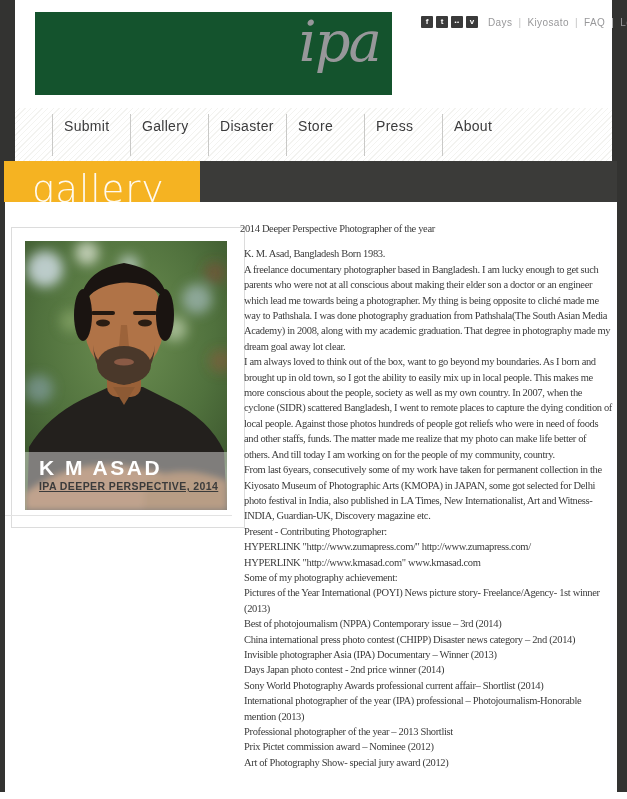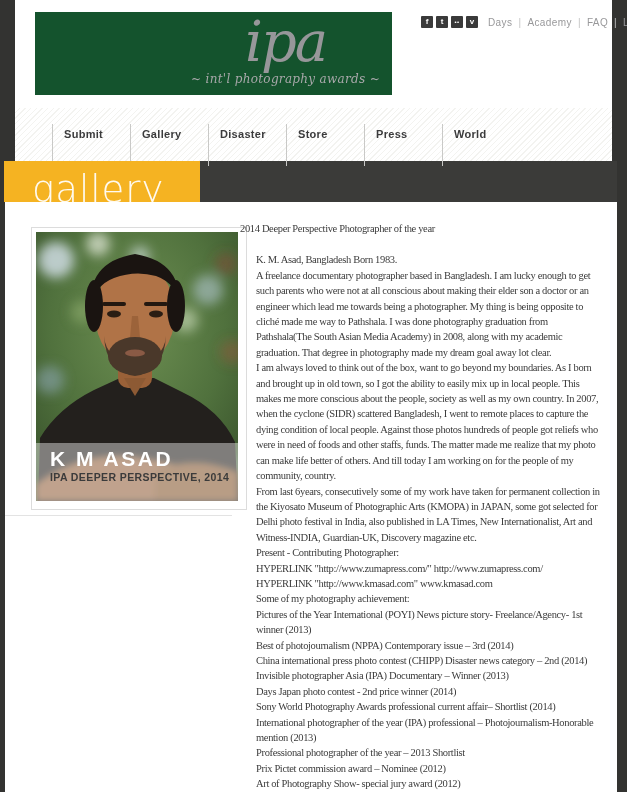--- a/index.html
+++ b/index.html
@@ -42,98 +42,97 @@
   .hlink{cursor:pointer;}
   .hlink + .hlink::before{content:"|";color:#c4c4c4;margin:0 6px;}
 
   
   .navbar{
     position:absolute;left:15px;top:108px;width:597px;height:53px;
     background:repeating-linear-gradient(135deg,#ffffff 0px,#ffffff 3px,#f3f3f0 3px,#f3f3f0 4px);
     display:flex;align-items:flex-start;padding-left:37px;box-sizing:border-box;
   }
   .nav-item{
-    width:78px;height:42px;margin-top:16px;border-left:1px solid #c9c9c7;
+    width:78px;height:42px;margin-top:6px;border-left:1px solid #c9c9c7;
     padding:4px 0 0 11px;box-sizing:border-box;
-    font-size:11px;font-weight:bold;color:#3b3b3c;letter-spacing:0.3px;cursor:pointer;
+    font-size:14px;font-weight:normal;color:#3b3b3c;letter-spacing:0.3px;cursor:pointer;
   }
 
   
   .gallery-banner{
     position:absolute;left:4px;top:161px;width:196px;height:41px;
     background:#f5b322;overflow:hidden;
   }
   .gallery-banner .label{
     position:absolute;left:28px;top:7px;
     font-family:"DejaVu Sans",sans-serif;font-weight:100;
     font-size:37px;color:rgba(255,255,255,0.93);letter-spacing:1px;
   }
 
   
   .profile-card{
     position:absolute;left:11px;top:227px;width:206px;height:273px;
-    background:#ffffff;border:1px solid #dcdcdc;padding:4px;box-sizing:content-box;margin-left:20px;
+    background:#ffffff;border:1px solid #dcdcdc;padding:13px;box-sizing:content-box;
   }
   .photo-wrap{position:relative;width:202px;height:269px;overflow:hidden;}
   .photo-wrap svg{display:block;}
   .photo-overlay{
     position:absolute;left:0;top:211px;width:202px;height:58px;
     background:rgba(255,255,255,0.42);padding:4px 0 0 14px;box-sizing:border-box;
   }
   .overlay-name{
     font-size:21px;font-weight:bold;color:#ffffff;letter-spacing:2.5px;line-height:24px;
   }
   .overlay-subtitle{
-    font-size:10.5px;font-weight:bold;color:#3b3b3b;letter-spacing:0.4px;line-height:13px;
+    font-size:10.5px;font-weight:bold;color:#3b3b3b;letter-spacing:0.4px;line-height:13px;text-decoration:underline;
   }
   .card-divider{position:absolute;left:5px;top:515px;width:227px;height:1px;background:#e3e3e3;}
 
   
   .article{
     position:absolute;left:240px;top:221px;width:377px;
     font-family:Liberation Serif, serif;color:#3b3b3b;
     font-size:10.5px;letter-spacing:-0.35px;line-height:15.4px;
   }
   .article-title{white-space:pre-line;margin:0 0 10px 0;}
-  .article-body{white-space:pre-line;margin:16px;}
+  .article-body{white-space:pre-line;margin:4px;}
 </style>
 </head>
 <body>
 
 <div class="dark-band"></div>
 <div class="edge edge-left-header"></div>
 <div class="edge edge-right-header"></div>
 <div class="edge edge-left-body"></div>
 <div class="edge edge-right-body"></div>
 
 <div class="logo-box">
   <div class="logo-group">
     <div class="logo-ipa">ipa</div>
-    <div class="logo-tagline">~ int'l photography awards ~</div>
   </div>
 </div>
 
 <div class="social-row">
   <div class="social-icon">f</div>
   <div class="social-icon">t</div>
   <div class="social-icon flickr">••</div>
   <div class="social-icon">v</div>
 </div>
 
 <div class="header-links">
-  <span class="hlink">Days</span><span class="hlink">Academy</span><span class="hlink">FAQ</span><span class="hlink">Login</span>
+  <span class="hlink">Days</span><span class="hlink">Kiyosato</span><span class="hlink">FAQ</span><span class="hlink">Login</span>
 </div>
 
 <div class="navbar">
   <div class="nav-item">Submit</div>
   <div class="nav-item">Gallery</div>
   <div class="nav-item">Disaster</div>
   <div class="nav-item">Store</div>
   <div class="nav-item">Press</div>
-  <div class="nav-item">World</div>
+  <div class="nav-item">About</div>
 </div>
 
 <div class="gallery-banner">
   <div class="label">gallery</div>
 </div>
 
 <div class="profile-card">
   <div class="photo-wrap">
     <svg width="202" height="269" viewBox="0 0 202 269">
       <defs>

